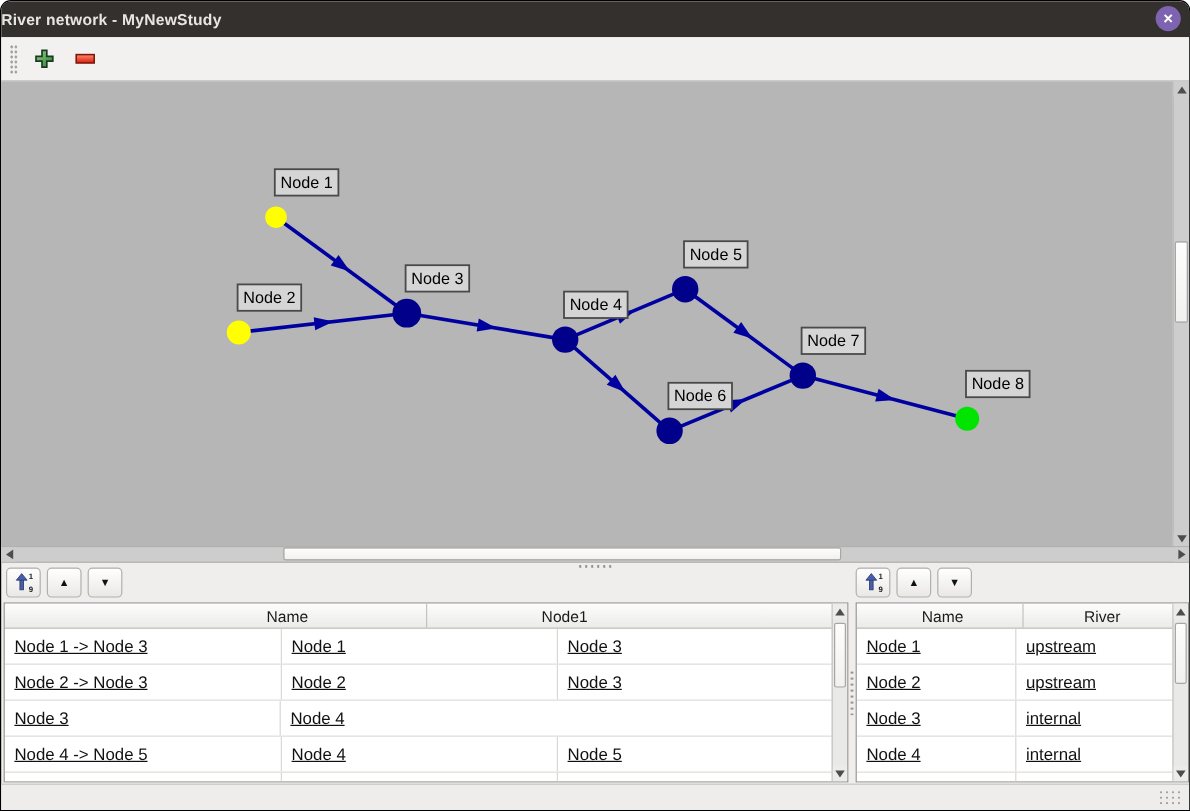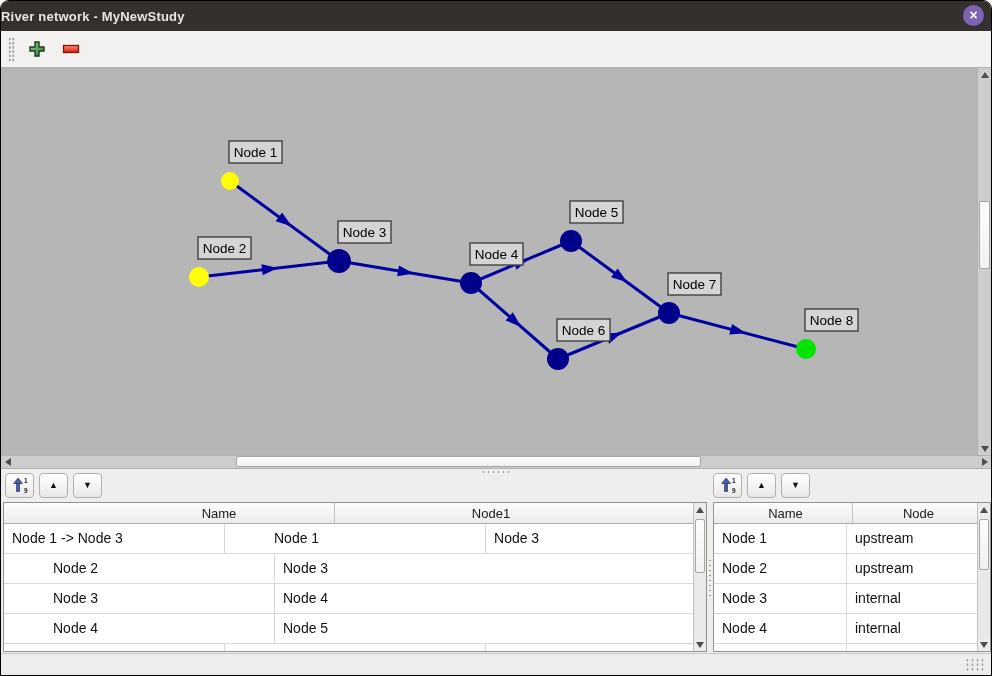--- a/index.html
+++ b/index.html
@@ -52,24 +52,24 @@
     cursor:pointer;padding:0;}
   .tbtn .tri-glyph{font-size:9px;color:#111;line-height:1;}
   
   .dtable{position:absolute;top:501px;height:150px;background:#fff;border:1px solid #949290;overflow:hidden;}
   .thead{display:flex;height:21px;background:linear-gradient(#fdfdfd,#ebebea);border-bottom:1px solid #aeadab;justify-content:center;}
   .th{font-size:13px;color:#1a1a1a;display:flex;align-items:center;justify-content:center;
     border-right:1px solid #c3c2c0;height:100%;}
   .th:last-child{border-right:none;}
   .tr{display:flex;height:30px;border-bottom:1px solid #d9d8d6;background:#fff;}
   .td{font-size:14px;color:#111;line-height:29px;padding-left:8px;border-right:1px solid #d9d8d6;
-    white-space:nowrap;overflow:hidden;height:100%;}
+    white-space:nowrap;overflow:hidden;height:100%;text-decoration:underline;}
   .td:last-child{border-right:none;}
   #reach-table{left:2px;width:704px;}
-  #reach-table .c0{width:231px;} #reach-table .c1{width:230px;margin-left:41px;} #reach-table .c2{width:230px;}
+  #reach-table .c0{width:231px;} #reach-table .c1{width:230px;} #reach-table .c2{width:230px;}
   #node-table{left:712px;width:278px;}
   #node-table .c0{width:133px;} #node-table .c1{width:132px;}
   .tsb{position:absolute;right:0;top:0;bottom:0;width:13px;background:#e9e9e8;border-left:1px solid #c3c2c0;}
   .tsb .sb-btn{width:12px;height:13px;left:0;background:#ececeb;}
   
   .statusbar{position:absolute;left:0;top:652px;width:100%;height:22px;background:#eeedeb;border-top:1px solid #c7c6c3;}
   .resize-grip{position:absolute;right:6px;bottom:4px;width:20px;height:13px;
     background-image:radial-gradient(circle,#a3a19d 0.9px,transparent 1.1px);background-size:5px 4.5px;}
 </style>
 </head>
@@ -214,28 +214,30 @@
         <div class="th c0">Name</div>
         <div class="th c1">Node1</div>
       </div>
     <div class="tbody">
         <div class="tr">
           <div class="td c0">Node 1 -&gt; Node 3</div>
           <div class="td c1">Node 1</div>
           <div class="td c2">Node 3</div>
         </div>
         <div class="tr">
+          <div class="td c0">Node 2 -&gt; Node 3</div>
           <div class="td c1">Node 2</div>
           <div class="td c2">Node 3</div>
         </div>
         <div class="tr">
           <div class="td c1">Node 3</div>
           <div class="td c2">Node 4</div>
         </div>
         <div class="tr">
+          <div class="td c0">Node 4 -&gt; Node 5</div>
           <div class="td c1">Node 4</div>
           <div class="td c2">Node 5</div>
         </div>
         <div class="tr">
           <div class="td c0"></div>
           <div class="td c1"></div>
           <div class="td c2"></div>
         </div>
       </div>
     <div class="tsb">
@@ -249,21 +251,21 @@
     </div>
   </div>
 
   <div class="split-tables">
       <div class="dots"></div>
     </div>
 
   <div class="dtable" id="node-table">
     <div class="thead">
         <div class="th c0">Name</div>
-        <div class="th c1">Node</div>
+        <div class="th c1">River</div>
       </div>
     <div class="tbody">
         <div class="tr">
           <div class="td c0">Node 1</div>
           <div class="td c1">upstream</div>
         </div>
         <div class="tr">
           <div class="td c0">Node 2</div>
           <div class="td c1">upstream</div>
         </div>

